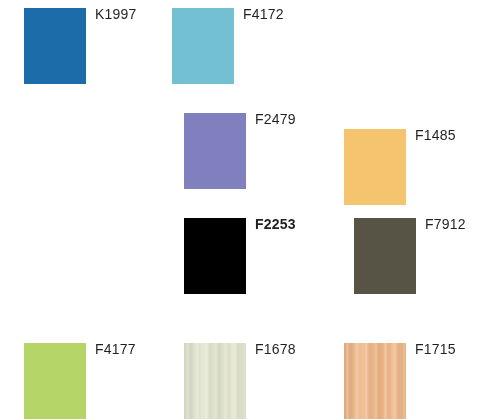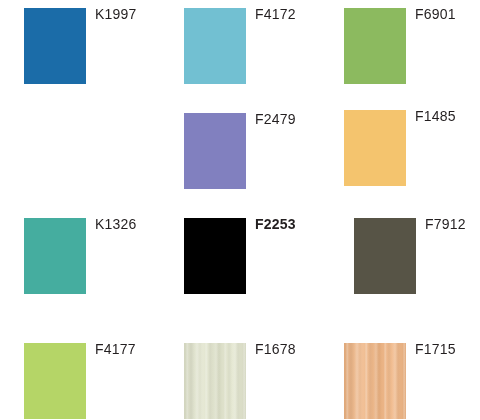--- a/index.html
+++ b/index.html
@@ -55,39 +55,31 @@
   }
 </style>
 </head>
 <body style="background: rgb(255, 255, 255);">
 
 <div id="swatch-grid">
     <div class="swatch-cell" style="left: 0px; top: 0px;">
       <div class="swatch-chip" title="K1997" style="background: rgb(27, 108, 168);"></div>
       <div class="swatch-label">K1997</div>
     </div>
-    <div class="swatch-cell" style="left: 160px; top: 0px;">
+    <div class="swatch-cell" style="left: 148px; top: 0px;">
       <div class="swatch-chip" title="F4172" style="background: rgb(114, 192, 210);"></div>
       <div class="swatch-label">F4172</div>
-    </div>
-    <div class="swatch-cell" style="left: 320px; top: 0px;">
-      <div class="swatch-chip" title="F6901" style="background: rgb(140, 186, 95);"></div>
-      <div class="swatch-label">F6901</div>
     </div>
     <div class="swatch-cell" style="left: 160px; top: 105px;">
       <div class="swatch-chip" title="F2479" style="background: rgb(129, 128, 191);"></div>
       <div class="swatch-label">F2479</div>
     </div>
-    <div class="swatch-cell" style="left: 320px; top: 102px;">
+    <div class="swatch-cell" style="left: 320px; top: 121px;">
       <div class="swatch-chip" title="F1485" style="background: rgb(244, 196, 110);"></div>
       <div class="swatch-label">F1485</div>
-    </div>
-    <div class="swatch-cell" style="left: 0px; top: 210px;">
-      <div class="swatch-chip" title="K1326" style="background: rgb(69, 173, 159);"></div>
-      <div class="swatch-label">K1326</div>
     </div>
     <div class="swatch-cell" style="left: 160px; top: 210px; font-weight: bold;">
       <div class="swatch-chip" title="F2253" style="background: rgb(0, 0, 0);"></div>
       <div class="swatch-label">F2253</div>
     </div>
     <div class="swatch-cell" style="left: 330px; top: 210px;">
       <div class="swatch-chip" title="F7912" style="background: rgb(87, 84, 70);"></div>
       <div class="swatch-label">F7912</div>
     </div>
     <div class="swatch-cell" style="left: 0px; top: 335px;">

